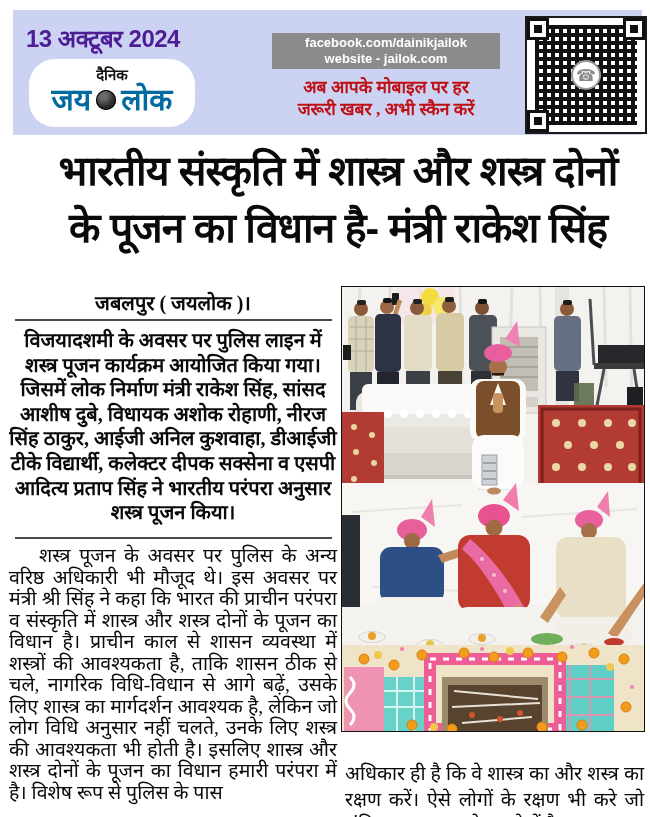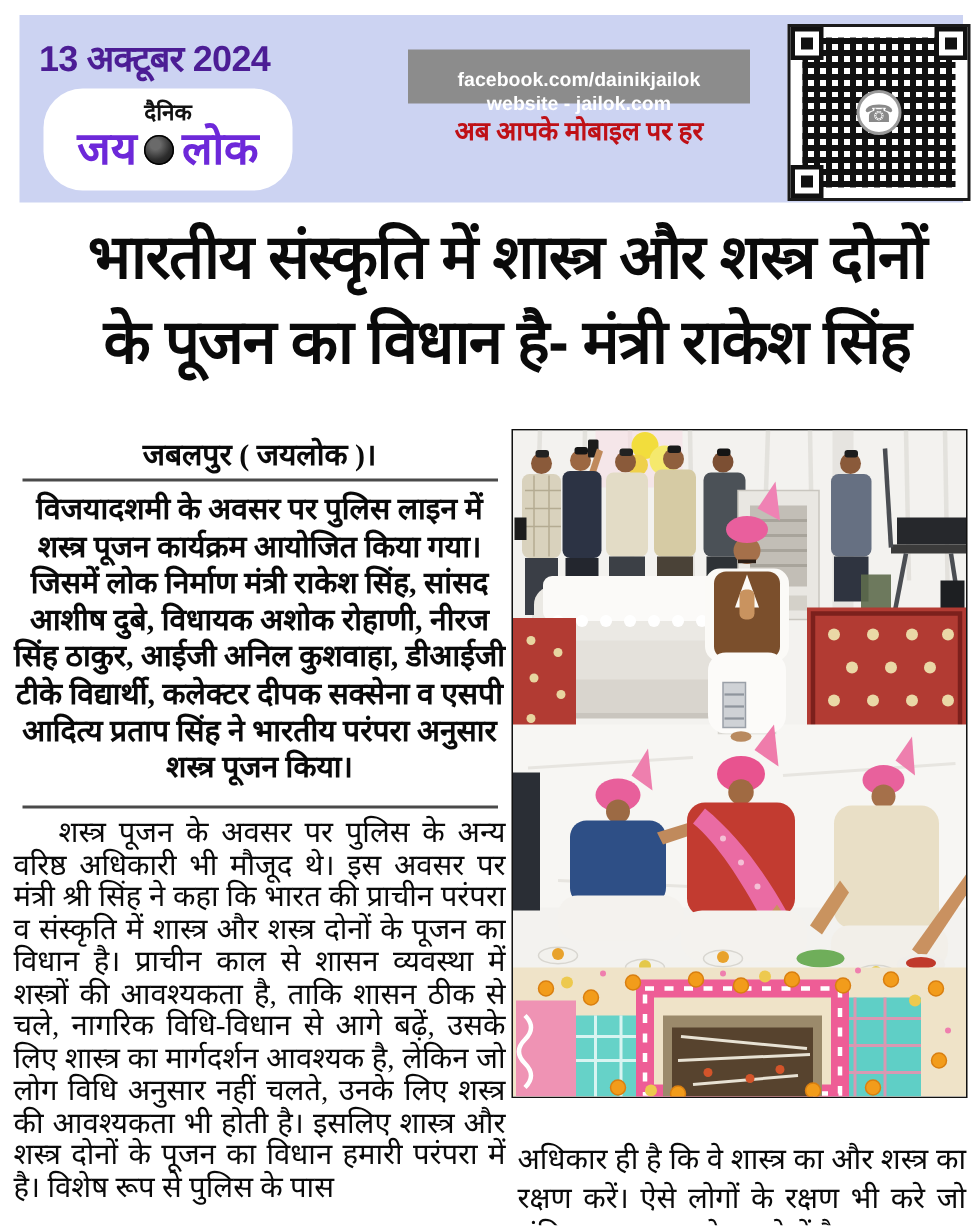--- a/index.html
+++ b/index.html
@@ -6,28 +6,28 @@
   #page{position:relative;width:650px;height:817px;background:#fff;overflow:hidden;
         font-family:"Liberation Serif",serif;color:#0a0a0a;}
 
   
   .banner{position:absolute;left:13px;top:10px;width:629px;height:125px;background:#ccd3f2;}
   .date{position:absolute;left:13px;top:11px;font:900 24px "Liberation Sans",sans-serif;
         color:#4c1d95;letter-spacing:-0.5px;}
   .logo-box{position:absolute;left:16px;top:49px;width:166px;height:68px;background:#ffffff;
         border-radius:26px;text-align:center;}
   .logo-tagline{font:bold 15px "Liberation Sans",sans-serif;color:#111;margin-top:5px;}
-  .logo-main{font:900 30px "Liberation Sans",sans-serif;color:#6d28d9;line-height:32px;
+  .logo-main{font:900 30px "Liberation Sans",sans-serif;color:#0369a1;line-height:32px;
         display:flex;align-items:center;justify-content:center;gap:5px;}
   .globe{display:inline-block;width:20px;height:20px;border-radius:50%;
         background:radial-gradient(circle at 38% 32%, #6a6a6a 0 18%, #2d2d2d 55%, #101010 100%);
         box-shadow:inset 0 0 0 1px #000;}
   .social-box{position:absolute;left:259px;top:23px;width:228px;height:36px;background:#8c8c8c;
         color:#fff;font:bold 13px "Liberation Sans",sans-serif;text-align:center;
-        line-height:16px;padding-top:12px;box-sizing:border-box;}
+        line-height:16px;padding-top:2px;box-sizing:border-box;}
   .promo{position:absolute;left:247px;top:66px;width:252px;text-align:center;
         color:#bf1016;font:800 17.5px "Liberation Serif",serif;line-height:22px;}
   .qr-box{position:absolute;left:512px;top:6px;width:118px;height:114px;background:#fff;
         border:2px solid #1b1b1b;}
   .qr-inner{position:absolute;left:8px;top:7px;right:8px;bottom:7px;
         background-image:
           repeating-linear-gradient(90deg,#111 0 4px,transparent 4px 8px),
           repeating-linear-gradient(0deg,#111 0 4px,#fff 4px 8px);}
   .finder{position:absolute;width:22px;height:22px;background:#111;}
   .finder::before{content:"";position:absolute;left:3px;top:3px;right:3px;bottom:3px;background:#fff;}
@@ -74,20 +74,21 @@
         <span class="globe"></span>
         <span>लोक</span>
       </div>
     </div>
     <div class="social-box">
       <div>facebook.com/dainikjailok</div>
       <div>website - jailok.com</div>
     </div>
     <div class="promo">
       <div>अब आपके मोबाइल पर हर</div>
+      <div>जरूरी खबर , अभी स्कैन करें</div>
     </div>
     <div class="qr-box">
       <div class="qr-inner"></div>
       <div class="finder f-tl"></div>
       <div class="finder f-tr"></div>
       <div class="finder f-bl"></div>
       <div class="qr-wa">☎</div>
     </div>
   </div>
 

